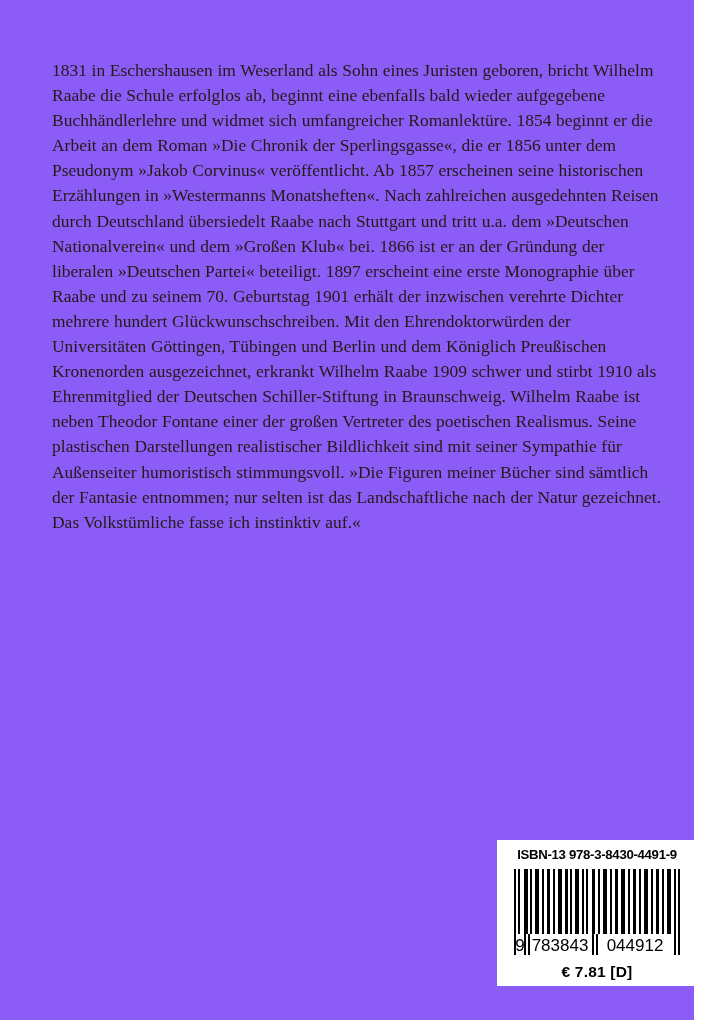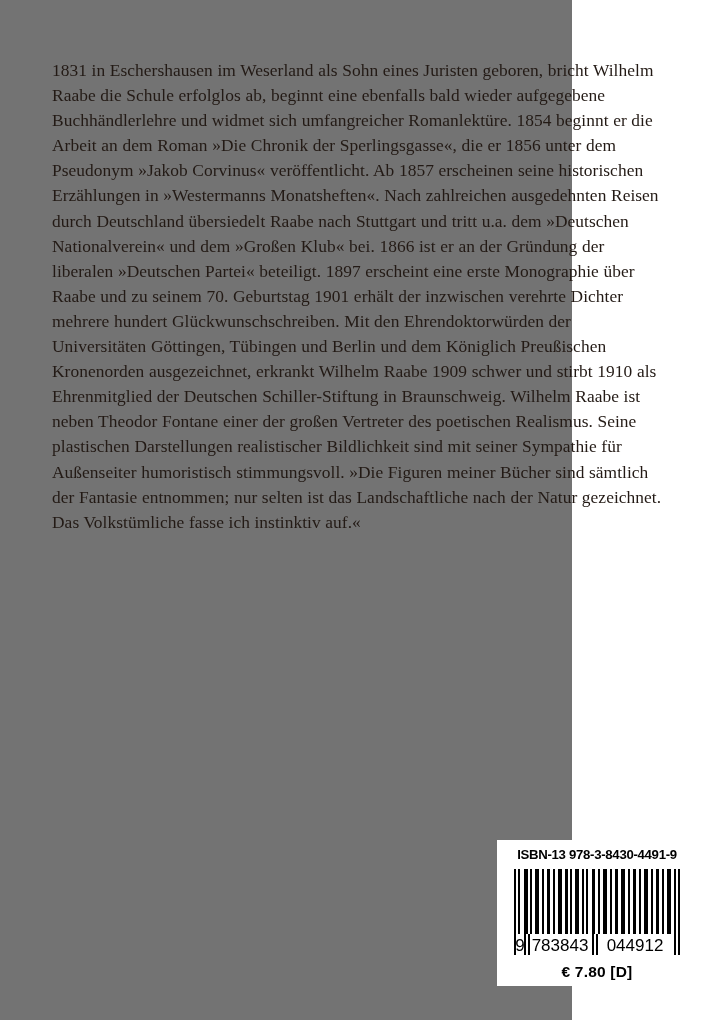--- a/index.html
+++ b/index.html
@@ -8,23 +8,23 @@
     padding: 0;
   }
   body {
     width: 719px;
     height: 1020px;
     overflow: hidden;
     font-family: "Liberation Serif", "DejaVu Serif", serif;
   }
   #cover {
     position: relative;
-    width: 572px;
+    width: 694px;
     height: 1020px;
-    background: #737373;
+    background: #8b5cf6;
     box-sizing: border-box;
   }
   #blurb {
     position: absolute;
     left: 52px;
     top: 58px;
     width: 616px;
     font-size: 17.4px;
     line-height: 25.1px;
     color: #231a15;
@@ -134,17 +134,17 @@
         <rect x="166" y="0" width="2" height="21"></rect>
         <rect x="170" y="0" width="2" height="21"></rect>
       </g>
       <g fill="#000000" font-family="Liberation Sans, DejaVu Sans, sans-serif" font-size="17" text-anchor="middle">
         <text id="d-left" x="12" y="17">9</text>
         <text id="d-grp1" x="52" y="17">783843</text>
         <text id="d-grp2" x="127" y="17">044912</text>
       </g>
     </svg>
 
-    <div class="price-line">€ 7.80 [D]</div>
+    <div class="price-line">€ 7.81 [D]</div>
 
   </div>
 
 </div>
 
 </body></html>

